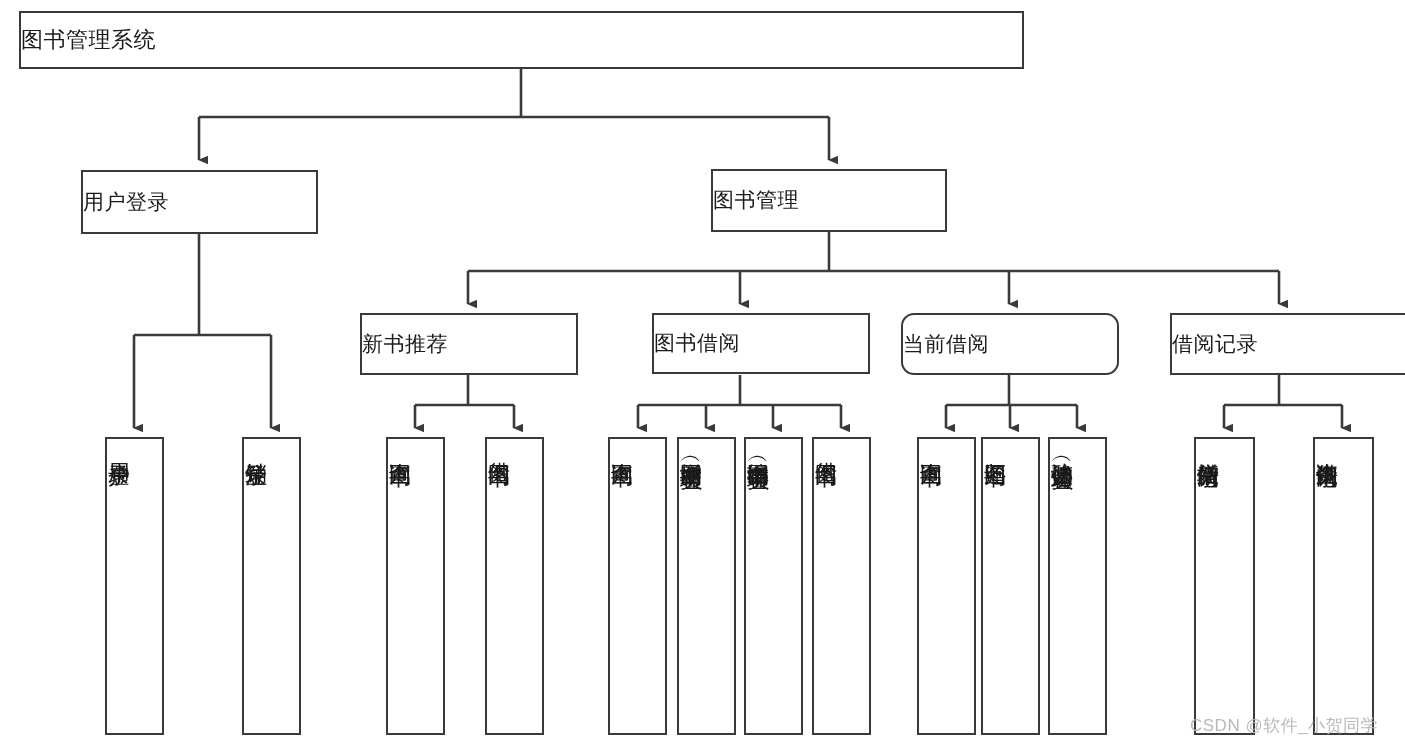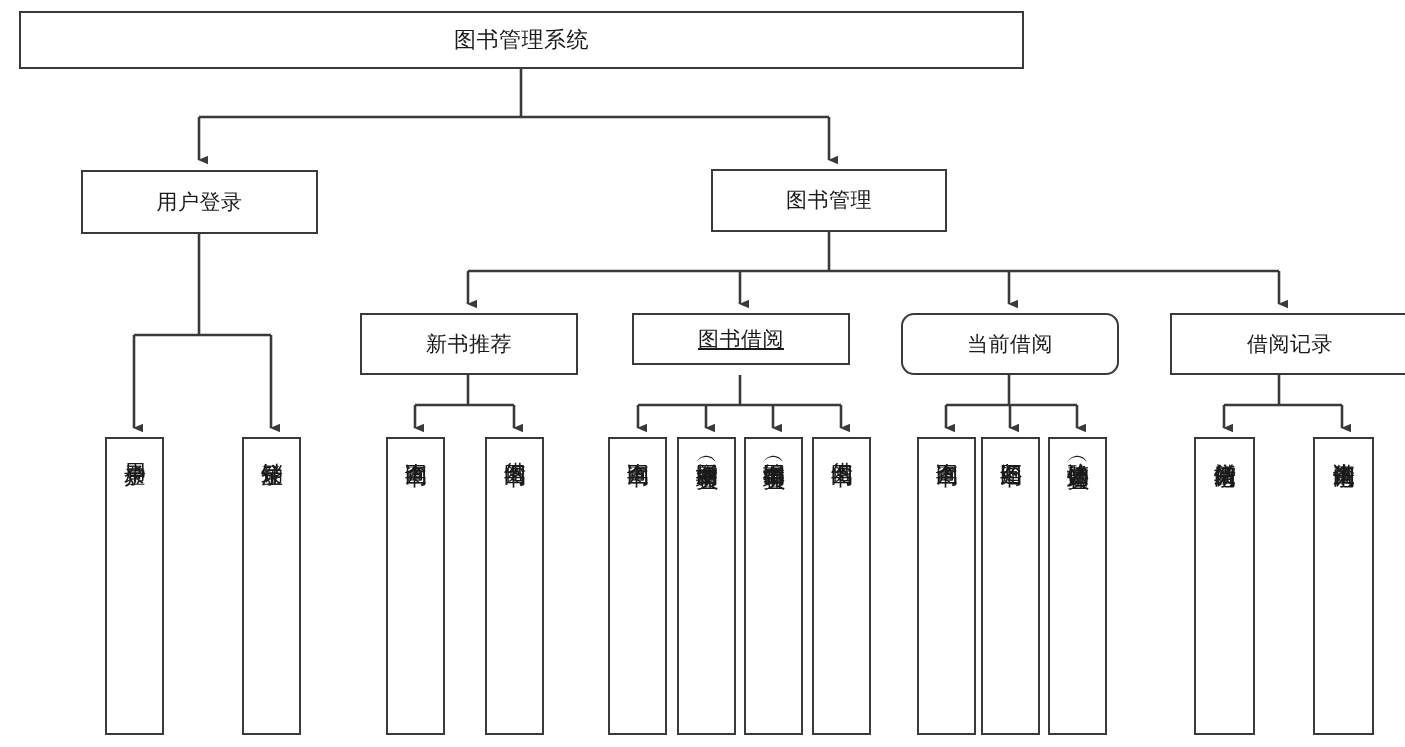--- a/index.html
+++ b/index.html
@@ -26,21 +26,20 @@
     height: 747px;
     pointer-events: none;
   }
   .node {
     position: absolute;
     box-sizing: border-box;
     background: #ffffff;
     border: 2px solid #3a3a3a;
     display: flex;
     align-items: center;
-    justify-content: center;
     color: #1a1a1a;
     z-index: 2;
   }
   .node-label {
     display: block;
     text-align: center;
     line-height: 1.16;
     letter-spacing: 0.5px;
     white-space: nowrap;
   }
@@ -135,21 +134,21 @@
   <div class="node horiz" style="left:81px; top:170px; width:237px; height:64px;">
     <span class="node-label">用户登录</span>
   </div>
   <div class="node horiz" style="left:360px; top:313px; width:218px; height:62px;">
     <span class="node-label">新书推荐</span>
   </div>
 
   <div class="node horiz" style="left:711px; top:169px; width:236px; height:63px;">
     <span class="node-label">图书管理</span>
   </div>
-  <div class="node horiz" style="left:632px; top:313px; width:218px; height:52px;text-decoration:underline;">
+  <div class="node horiz" style="left:652px; top:313px; width:218px; height:61px;">
     <span class="node-label">图书借阅</span>
   </div>
   <div class="node horiz" style="left:901px; top:313px; width:218px; height:62px;border-radius:13px;">
     <span class="node-label">当前借阅</span>
   </div>
   <div class="node horiz" style="left:1170px; top:313px; width:240px; height:62px;">
     <span class="node-label">借阅记录</span>
   </div>
 
   <div class="node vert" style="left:105px; top:437px; width:59px; height:298px;">
@@ -189,14 +188,15 @@
     <span class="node-label">确认归还（管理员）</span>
   </div>
 
   <div class="node vert" style="left:1194px; top:437px; width:61px; height:298px;">
     <span class="node-label">新增借阅记录</span>
   </div>
   <div class="node vert" style="left:1313px; top:437px; width:61px; height:298px;">
     <span class="node-label">查询借阅记录</span>
   </div>
 
+  <div class="watermark" style="left:1190px; top:714px;">CSDN @软件_小贺同学</div>
 
 </div>
 
 </body></html>

